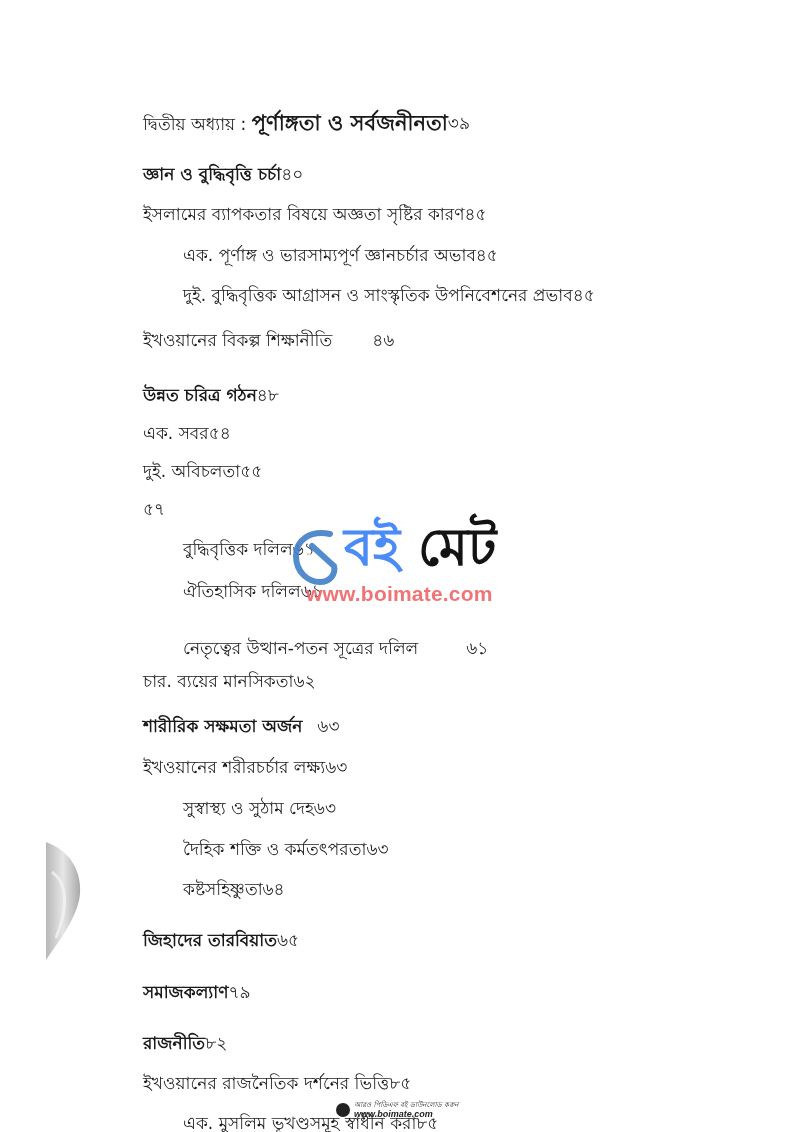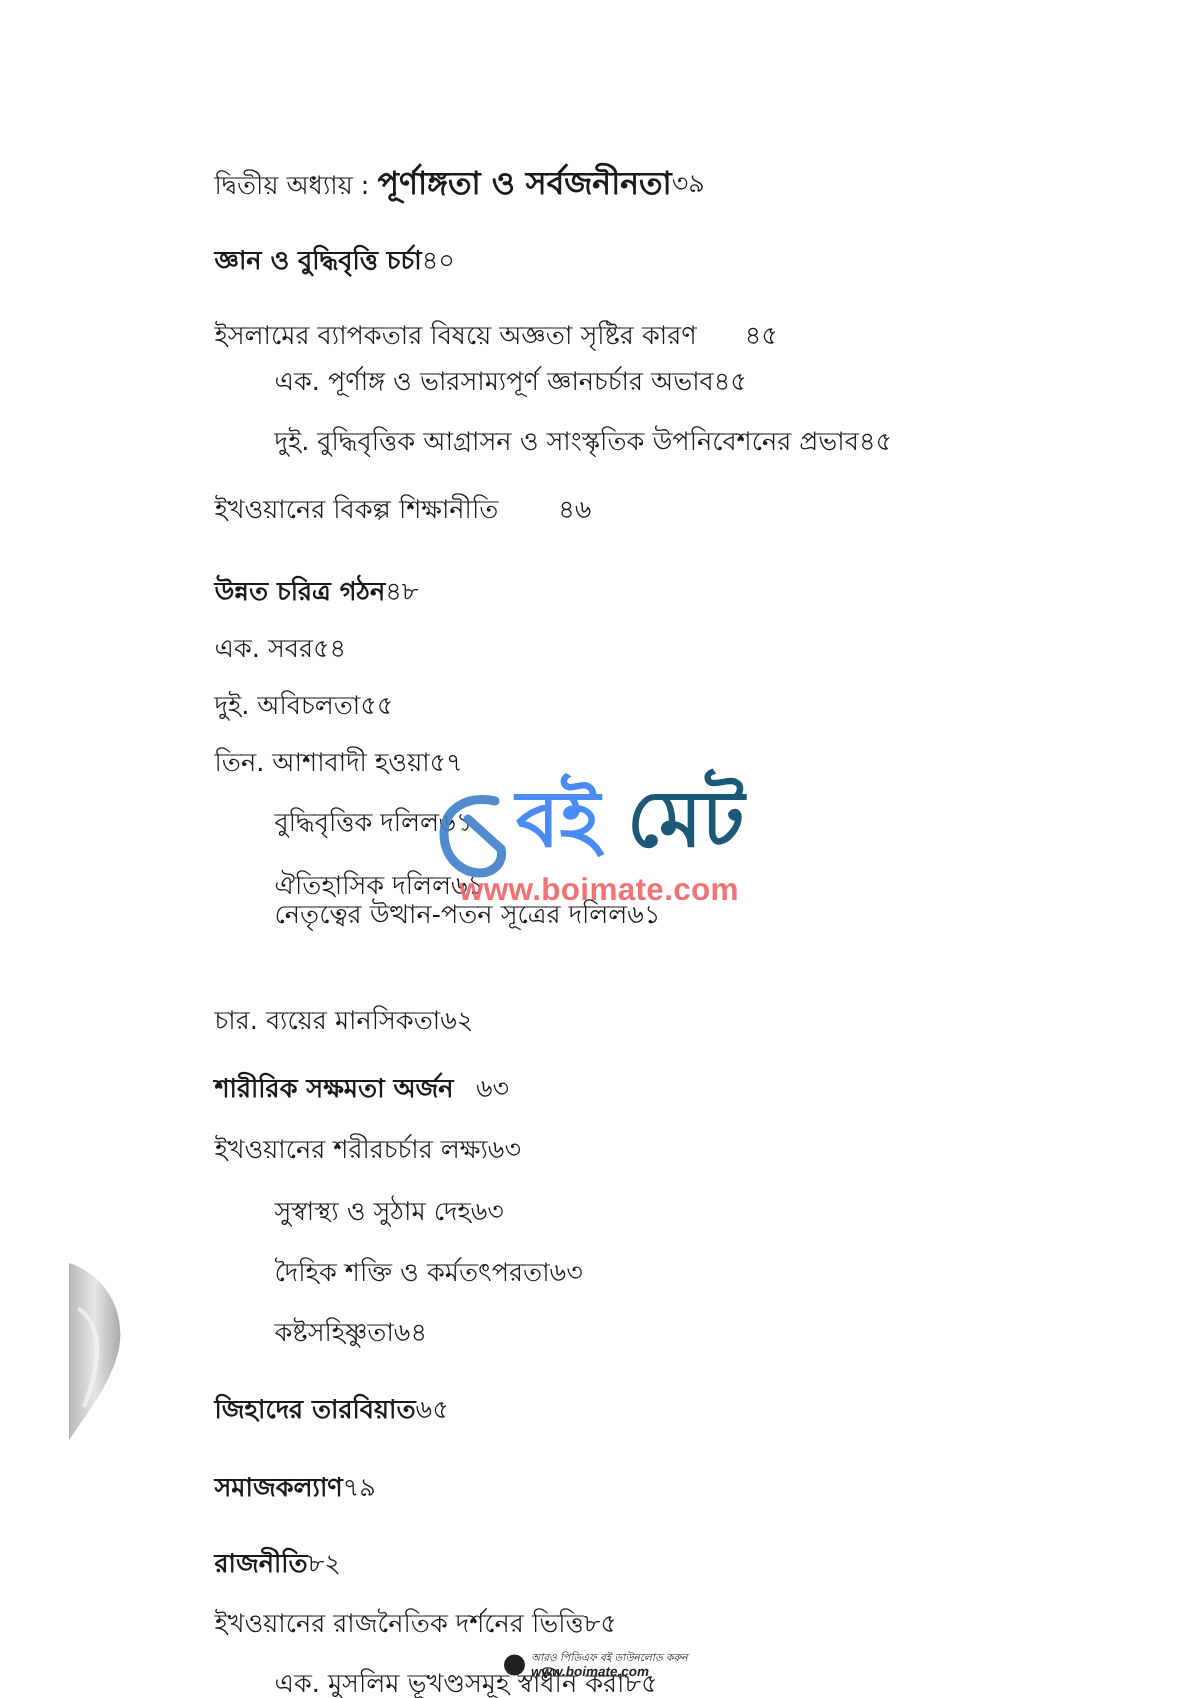--- a/index.html
+++ b/index.html
@@ -65,21 +65,21 @@
       font-weight: bold;
       color: #3b82f6;
       opacity: 0.92;
       line-height: 62px;
     }
     .wm-mate {
       position: absolute;
       left: 132px; top: 0px;
       font-size: 52px;
       font-weight: bold;
-      color: #0c4a6e;
+      color: #000000;
       opacity: 0.92;
       line-height: 62px;
     }
     .wm-url {
       position: absolute;
       left: 20px; top: 66px;
       font-family: "Liberation Sans", sans-serif;
       font-size: 21px;
       font-weight: bold;
       color: #ef6468;
@@ -133,21 +133,21 @@
     <span class="toc-title">
       <span>দ্বিতীয় অধ্যায় : </span><span class="chap-main">পূর্ণাঙ্গতা ও সর্বজনীনতা</span>
     </span>
     <span class="toc-page">৩৯</span>
   </div>
 
   <div class="toc-row bold" style="top:130px;">
     <span class="toc-title">জ্ঞান ও বুদ্ধিবৃত্তি চর্চা</span>
     <span class="toc-page">৪০</span>
   </div>
-  <div class="toc-row" style="top:180px;gap:32px;">
+  <div class="toc-row" style="top:170px;">
     <span class="toc-title">ইসলামের ব্যাপকতার বিষয়ে অজ্ঞতা সৃষ্টির কারণ</span>
     <span class="toc-page">৪৫</span>
   </div>
   <div class="toc-row indent" style="top:211px;">
     <span class="toc-title">এক. পূর্ণাঙ্গ ও ভারসাম্যপূর্ণ জ্ঞানচর্চার অভাব</span>
     <span class="toc-page">৪৫</span>
   </div>
   <div class="toc-row indent" style="top:251px;">
     <span class="toc-title">দুই. বুদ্ধিবৃত্তিক আগ্রাসন ও সাংস্কৃতিক উপনিবেশনের প্রভাব</span>
     <span class="toc-page">৪৫</span>
@@ -162,32 +162,31 @@
   </div>
   <div class="toc-row" style="top:389px;">
     <span class="toc-title">এক. সবর</span>
     <span class="toc-page">৫৪</span>
   </div>
   <div class="toc-row" style="top:427px;">
     <span class="toc-title">দুই. অবিচলতা</span>
     <span class="toc-page">৫৫</span>
   </div>
   <div class="toc-row" style="top:465px;">
-    <span class="toc-title">তিন. আশাবাদী হওয়া</span>
     <span class="toc-page">৫৭</span>
   </div>
   <div class="toc-row indent" style="top:505px;">
     <span class="toc-title">বুদ্ধিবৃত্তিক দলিল</span>
     <span class="toc-page">৬১</span>
   </div>
   <div class="toc-row indent" style="top:547px;">
     <span class="toc-title">ঐতিহাসিক দলিল</span>
     <span class="toc-page">৬১</span>
   </div>
-  <div class="toc-row indent" style="top:566px;">
+  <div class="toc-row indent" style="top:604px;gap:48px;">
     <span class="toc-title">নেতৃত্বের উত্থান-পতন সূত্রের দলিল</span>
     <span class="toc-page">৬১</span>
   </div>
   <div class="toc-row" style="top:637px;">
     <span class="toc-title">চার. ব্যয়ের মানসিকতা</span>
     <span class="toc-page">৬২</span>
   </div>
   <div class="toc-row bold" style="top:682px;gap:15px;">
     <span class="toc-title">শারীরিক সক্ষমতা অর্জন</span>
     <span class="toc-page">৬৩</span>

